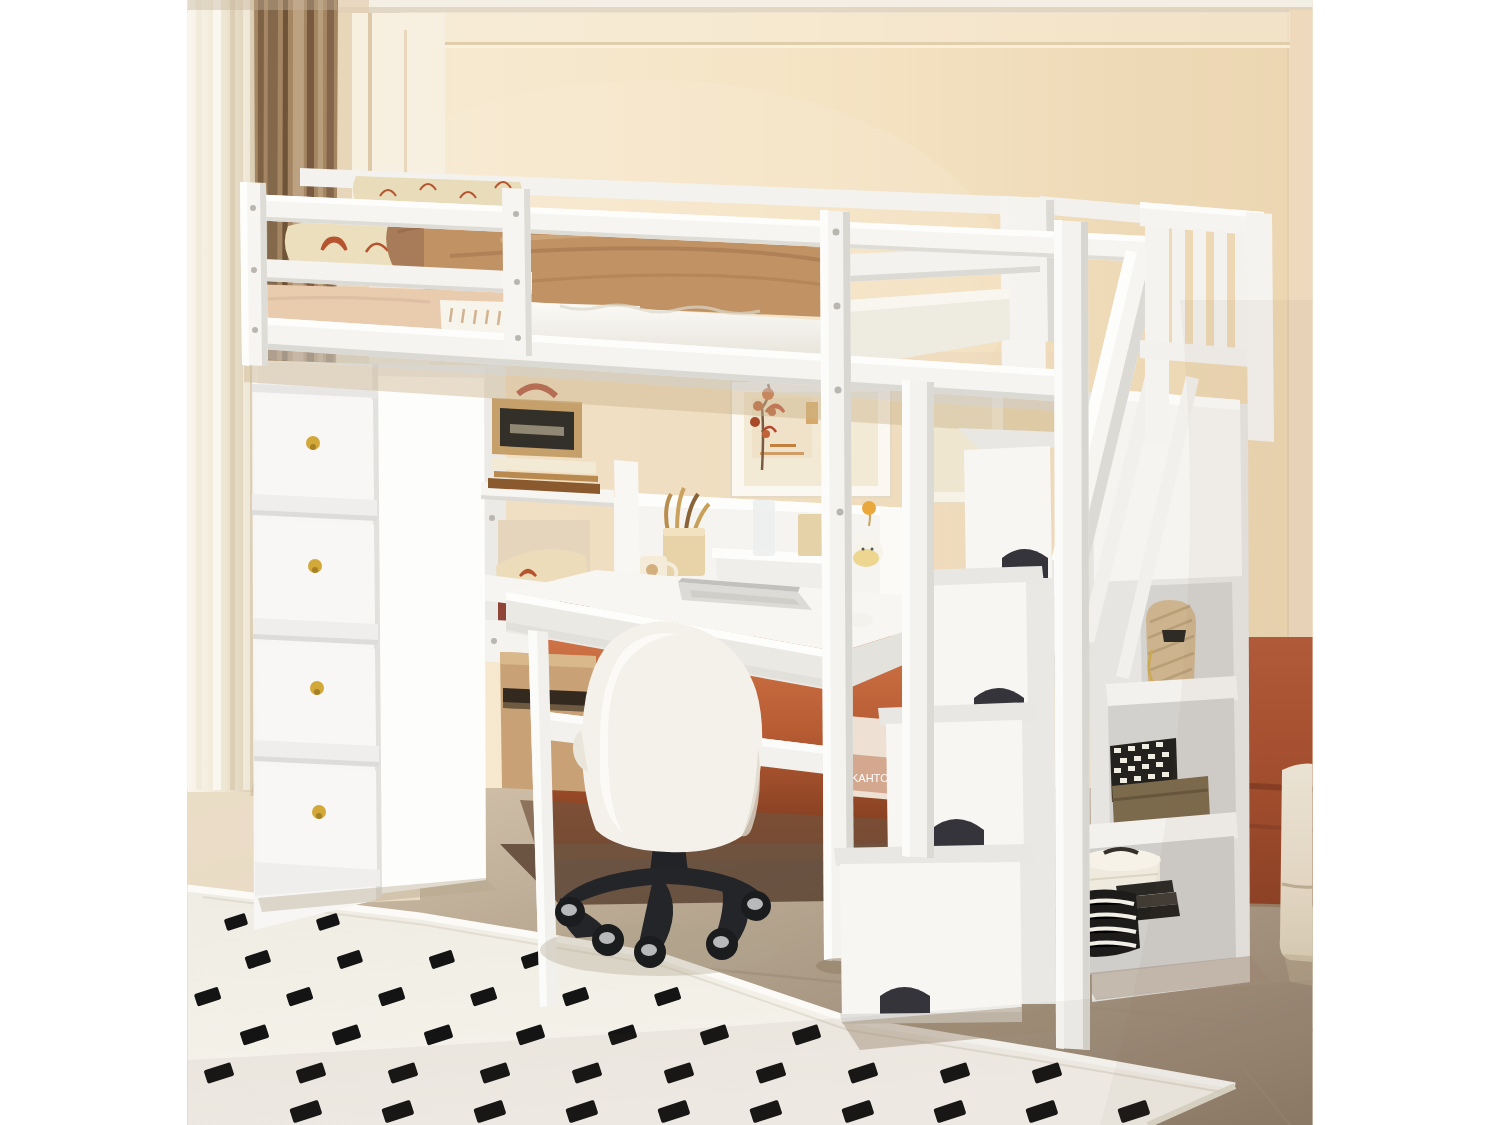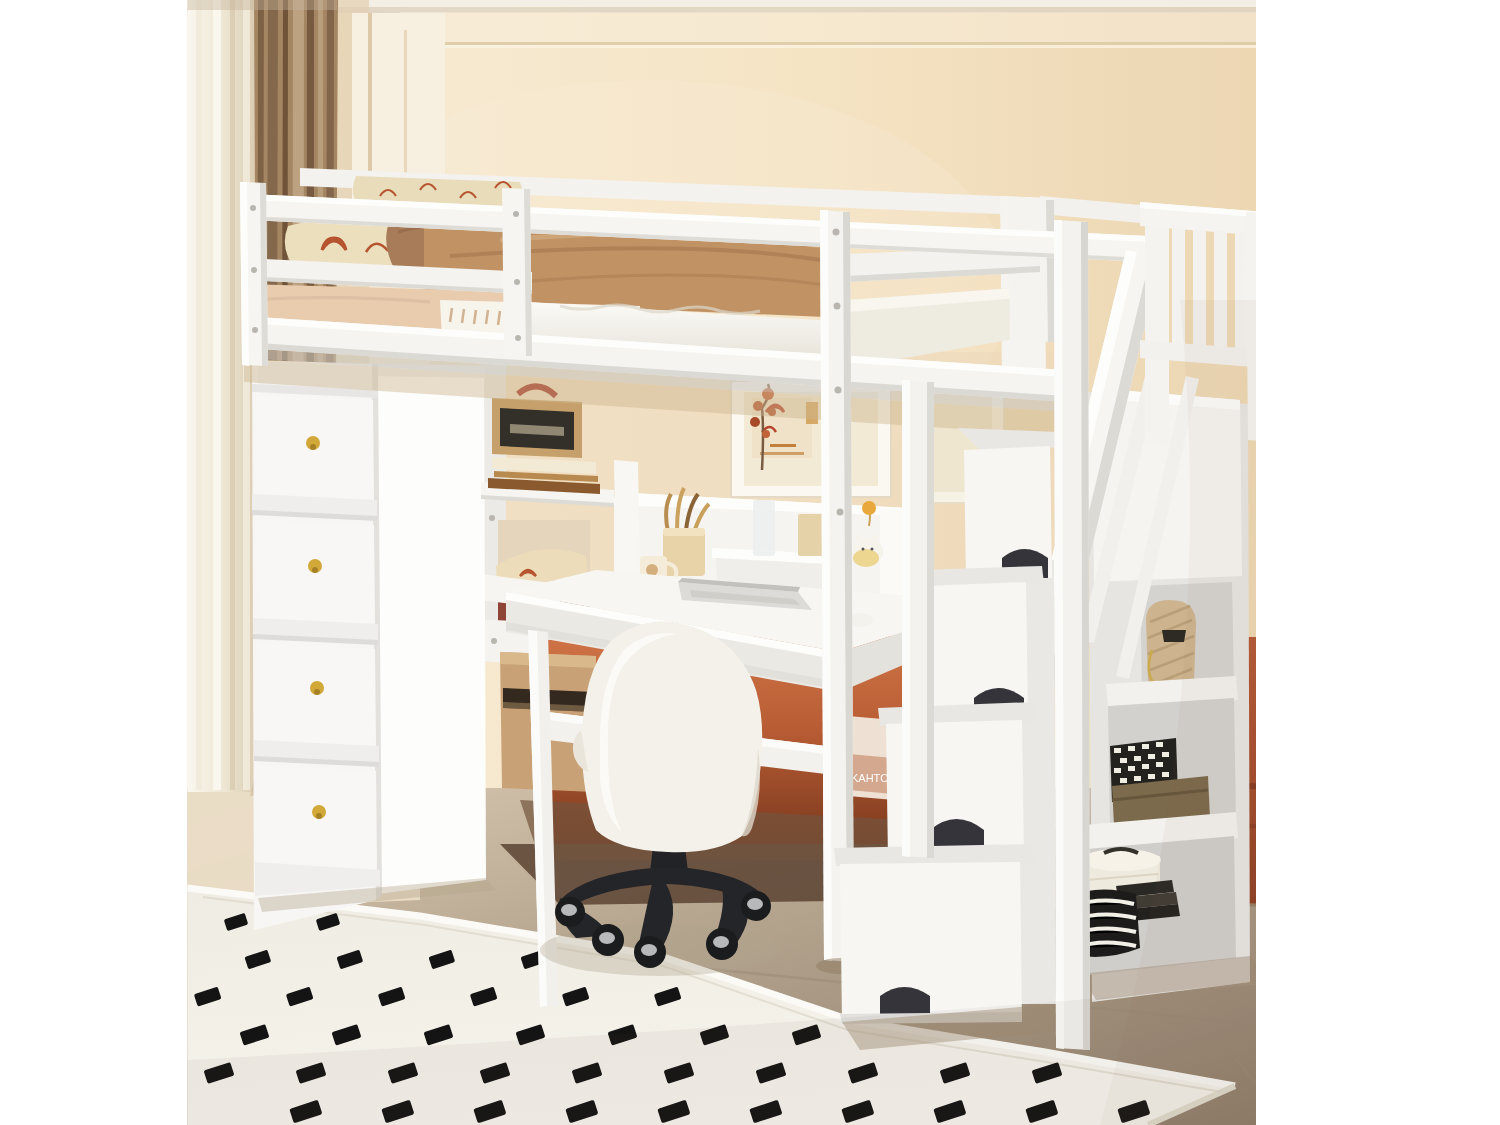--- a/index.html
+++ b/index.html
@@ -1,16 +1,16 @@
 <!DOCTYPE html>
 <html><head>
 <meta charset="utf-8">
 <style>
 html,body{margin:0;padding:0;background:#ffffff;font-family:"Liberation Sans", sans-serif;}
-#stage{position:relative;width:1256px;height:1125px;background:#0f766e;overflow:hidden;}
+#stage{position:relative;width:1500px;height:1125px;background:#0f766e;overflow:hidden;}
 </style>
 </head>
 <body>
 <div id="stage">
 <svg width="1500" height="1125" viewBox="0 0 1500 1125">
 <defs>
 <clipPath id="photo">
           <rect x="187.5" y="0" width="1125" height="1125"></rect>
         </clipPath>
 <linearGradient id="wallg" x1="0" y1="0" x2="1" y2="0">

